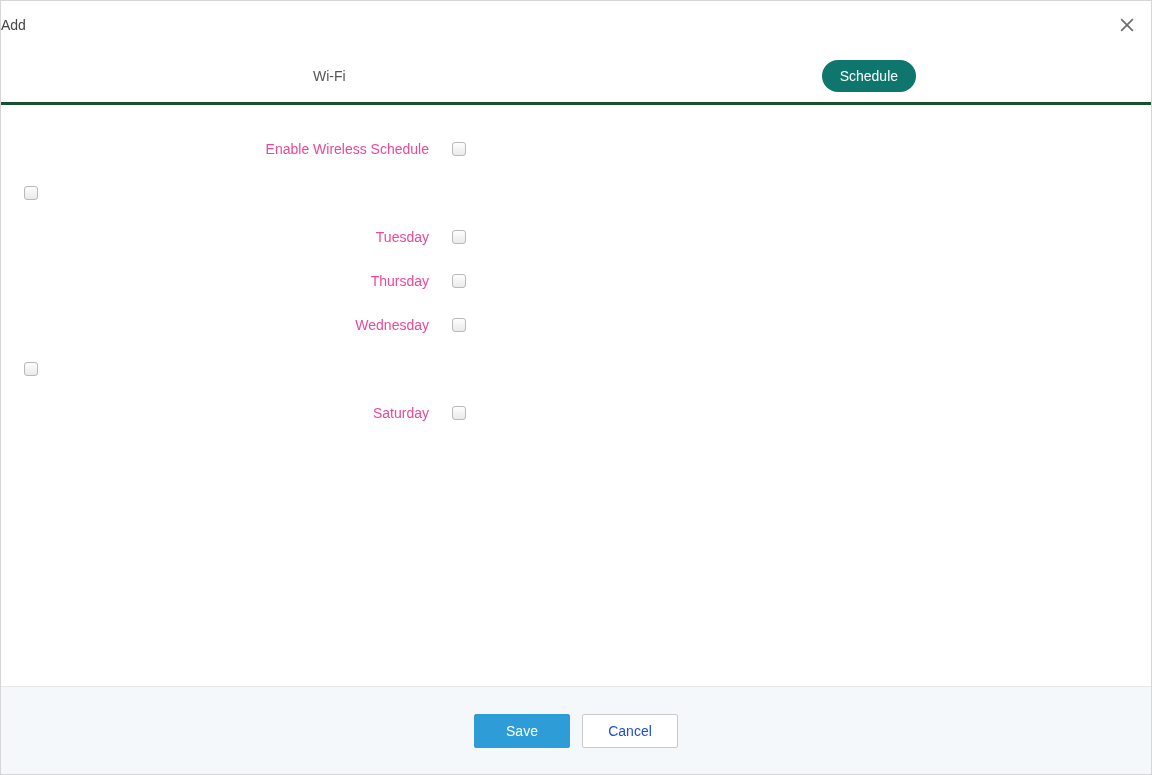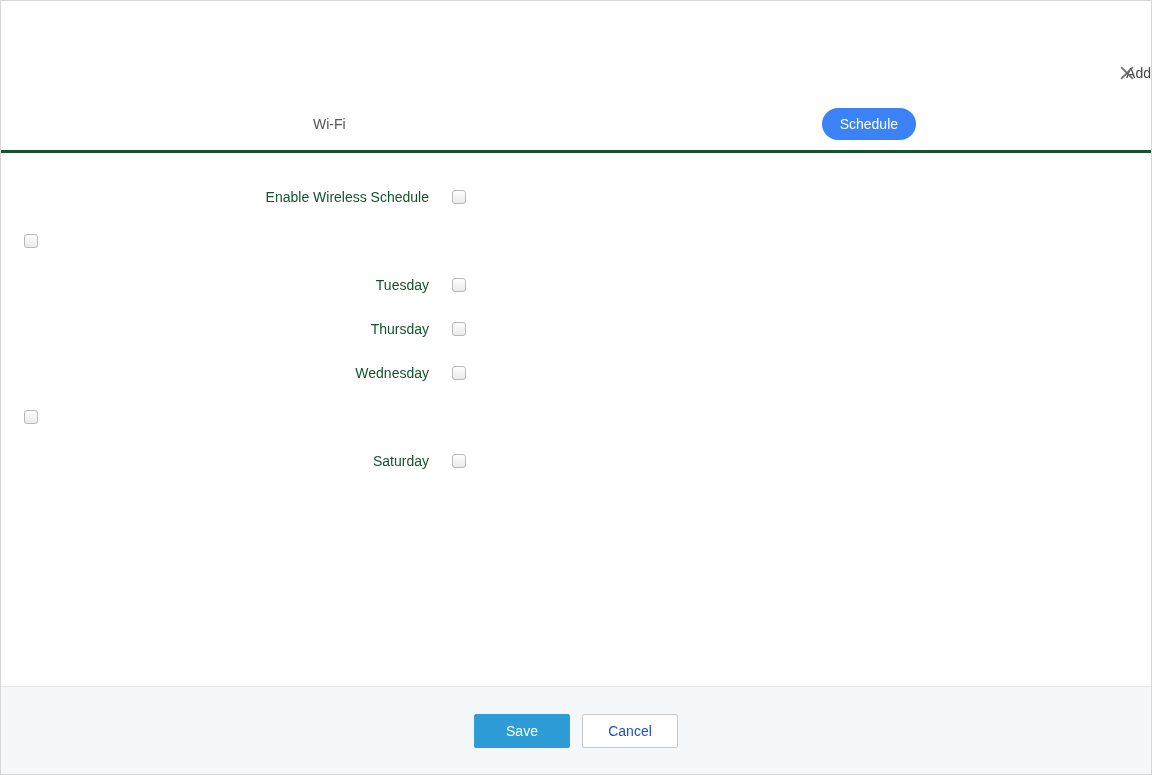--- a/index.html
+++ b/index.html
@@ -1,29 +1,29 @@
 <!DOCTYPE html>
 <html><head>
   <meta charset="utf-8">
   <style>
     * { box-sizing: border-box; margin: 0; padding: 0; }
     html, body { width: 1152px; height: 775px; font-family: -apple-system, BlinkMacSystemFont, "Segoe UI", Arial, sans-serif; background: #fff; color: #333; overflow: hidden; }
     .modal { width: 1152px; height: 775px; border: 1px solid #d6d6d6; position: relative; display: flex; flex-direction: column; }
-    .header { position: relative; height: 48px; display: flex; align-items: center; justify-content: flex-end; margin-top: 48px; }
+    .header { position: relative; height: 48px; display: flex; align-items: center; justify-content: flex-start; }
     .header-title { font-size: 14px; color: #444; }
     .close { position: absolute; right: 14px; top: 14px; width: 20px; height: 20px; cursor: pointer; color: #6b6b6b; }
     .close svg { width: 20px; height: 20px; display: block; }
     .tabs { height: 56px; display: flex; align-items: center; border-bottom: 3px solid #14532d; }
     .tab { font-size: 14px; color: #555; cursor: pointer; padding: 0 18px; height: 100%; display: inline-flex; align-items: center; }
     .tab.wifi { margin-left: 294px; }
     .tab-pill { margin-left: 458px; }
-    .pill-btn { background: #3b82f6; color: #fff; border: none; border-radius: 16px; height: 32px; padding: 0 18px; font-size: 14px; cursor: pointer; }
+    .pill-btn { background: #0f766e; color: #fff; border: none; border-radius: 16px; height: 32px; padding: 0 18px; font-size: 14px; cursor: pointer; }
     .content { flex: 1; padding-top: 22px; }
     .row { display: flex; align-items: center; height: 44px; }
-    .row-label { width: 428px; text-align: right; font-size: 14px; color: #14532d; padding-right: 0; }
+    .row-label { width: 428px; text-align: right; font-size: 14px; color: #ec4899; padding-right: 0; }
     .cb-wrap { width: 60px; display: flex; justify-content: center; align-items: center; }
     .cb { width: 14px; height: 14px; border: 1px solid #b9b9b9; border-radius: 3px; background: linear-gradient(#fefefe,#eaeaea); cursor: pointer; }
     .footer { background: #f4f8fb; border-top: 1px solid #e8e8e8; height: 88px; display: flex; align-items: center; justify-content: center; gap: 12px; }
     .btn { min-width: 96px; height: 34px; font-size: 14px; border-radius: 2px; cursor: pointer; }
     .btn-primary { background: #2e9cd6; color: #fff; border: 1px solid #2e9cd6; }
     .btn-secondary { background: #fff; color: #1d4ed8; border: 1px solid #c9c9c9; }
   </style>
 </head>
 <body>
 

